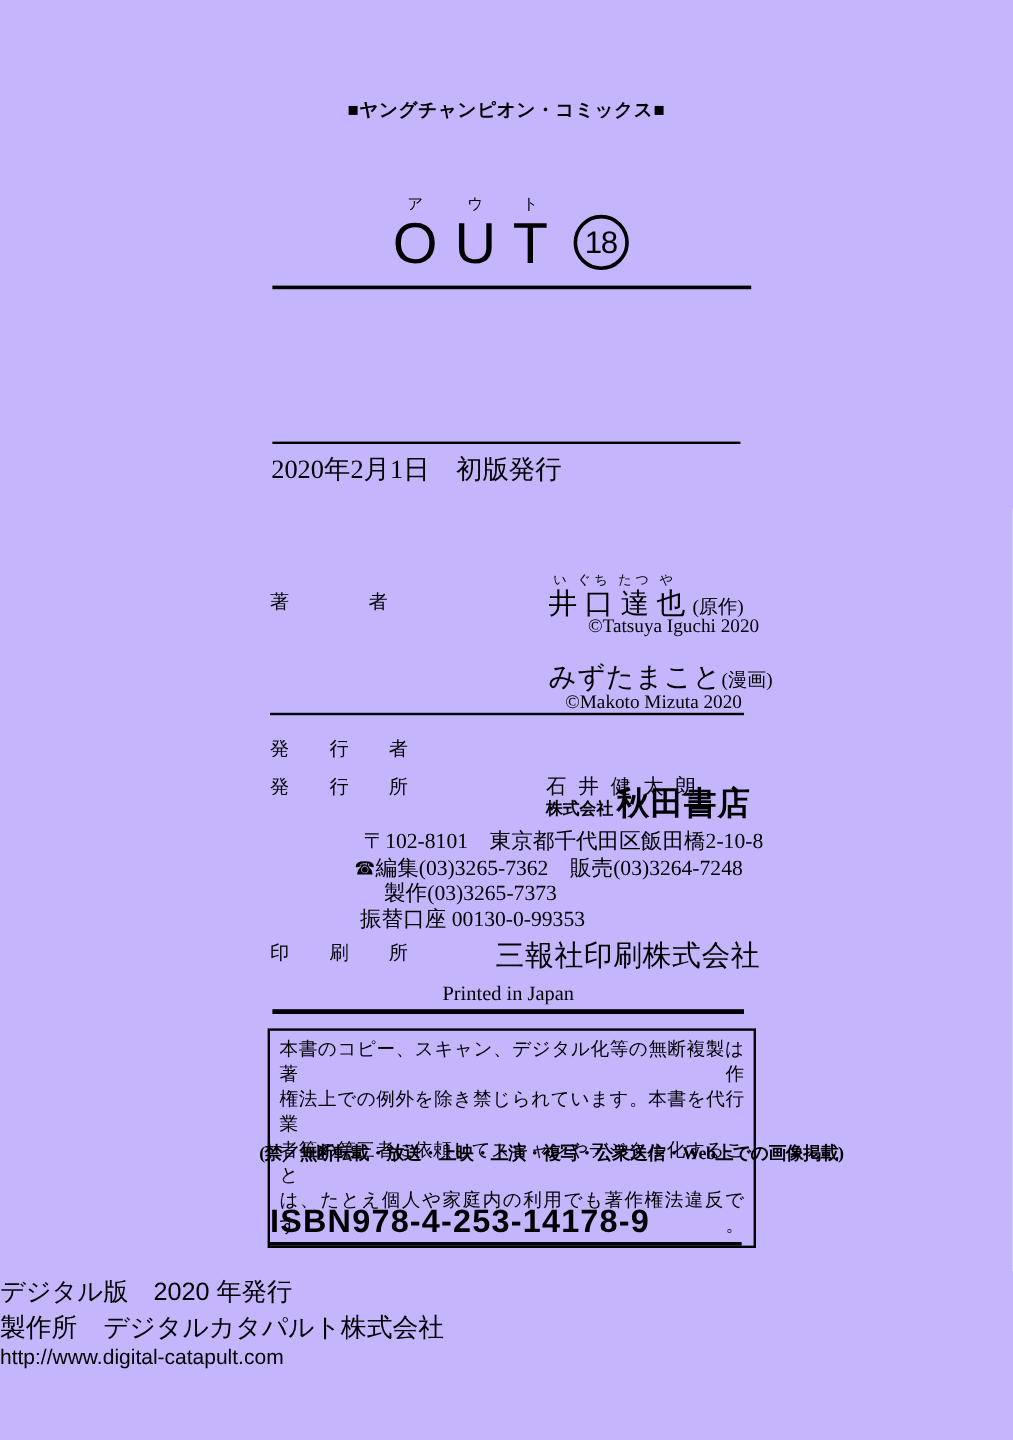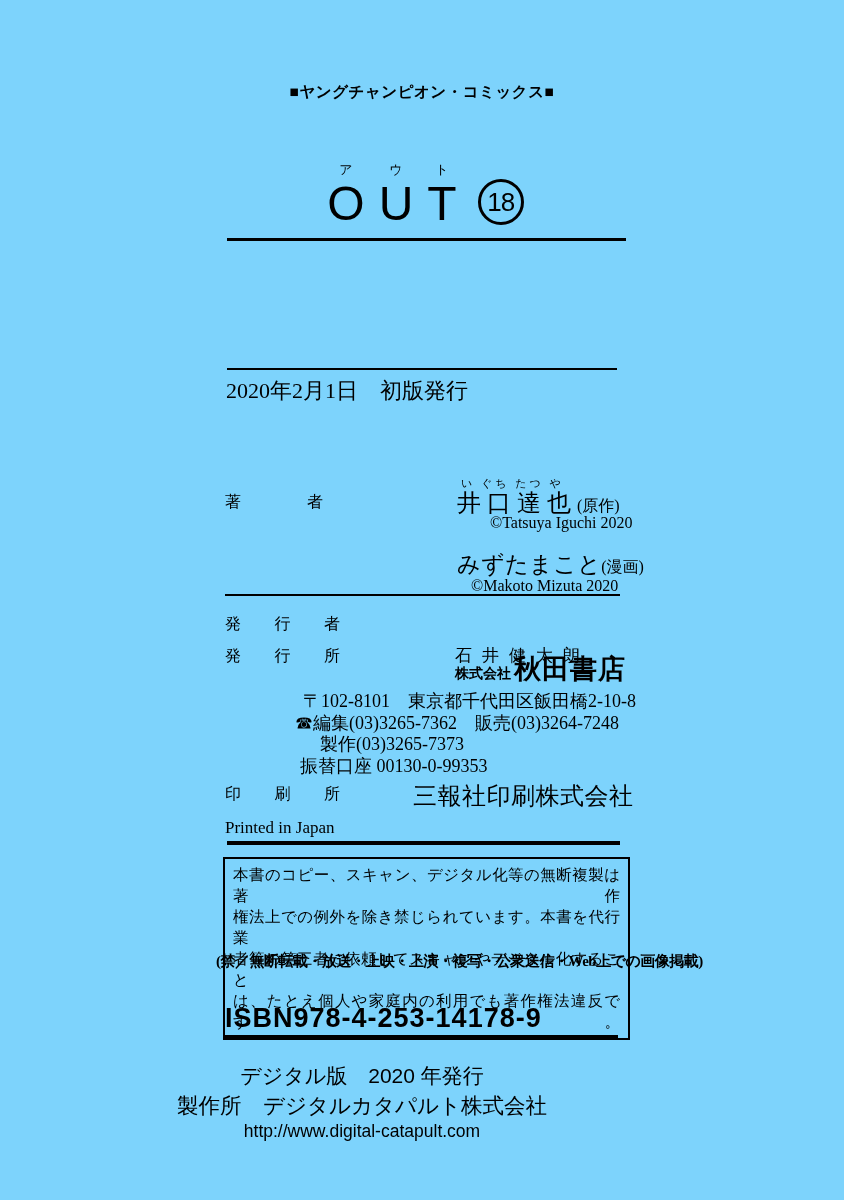--- a/index.html
+++ b/index.html
@@ -1,17 +1,17 @@
 <!DOCTYPE html>
 <html><head>
 <meta charset="utf-8">
 <style>
   html,body{margin:0;padding:0;background:#fff;}
   .page{
-    position:relative;width:844px;height:1200px;background:#7dd3fc;color:#000;
+    position:relative;width:844px;height:1200px;background:#c4b5fd;color:#000;
     font-family:"Liberation Serif",serif;overflow:hidden;
   }
   .abs{position:absolute;}
   .rule{position:absolute;background:#000;}
 
   
   .series-header{
     top:82px;left:0;width:844px;text-align:center;
     font-family:"Liberation Sans",sans-serif;font-weight:bold;font-size:15.5px;letter-spacing:0.5px;
   }
@@ -57,37 +57,37 @@
   .publisher-row{top:651px;left:455px;}
   .corp-prefix{font-family:"Liberation Sans",sans-serif;font-weight:bold;font-size:14px;margin-right:3px;}
   .publisher-name{font-family:"Liberation Sans",sans-serif;font-weight:bold;font-size:27px;letter-spacing:1px;}
 
   .address-block{top:691px;left:295px;font-size:18px;line-height:21.5px;}
   .addr1{margin-left:8px;}
   .addr3{margin-left:25px;}
   .addr4{margin-left:5px;}
 
   .printer-name{top:780px;left:413px;font-size:24px;letter-spacing:0.5px;}
-  .printed-in{top:818px;left:225px;width:397px;text-align:left;font-size:17px;}
+  .printed-in{top:818px;left:225px;width:397px;text-align:center;font-size:17px;}
 
   .rule-thick{top:841px;left:227px;width:393px;height:4px;}
 
   .warning-box{
     top:857px;left:223px;width:387px;border:2px solid #000;padding:5px 8px 6px 8px;
   }
   .warning-line{font-size:15.5px;line-height:21px;text-align:justify;text-align-last:justify;}
   .prohibition-line{top:952px;left:216px;font-size:15px;font-weight:bold;letter-spacing:-0.5px;}
 
   .isbn-line{
     top:1003px;left:225px;font-family:"Liberation Sans",sans-serif;
     font-weight:bold;font-size:27px;letter-spacing:1px;
   }
   .rule-isbn{top:1035px;left:225px;width:393px;height:3px;}
 
-  .footer-line{left:0;width:724px;text-align:center;font-family:"Liberation Sans",sans-serif;}
+  .footer-line{left:0;width:724px;text-align:left;font-family:"Liberation Sans",sans-serif;}
   .digital-line{top:1062px;font-size:21px;}
   .production-line{top:1091px;font-size:21.5px;}
   .url-line{top:1121px;font-size:17.5px;}
 </style>
 </head>
 <body>
 
 <div class="page">
 
   <div class="abs series-header">■ヤングチャンピオン・コミックス■</div>

